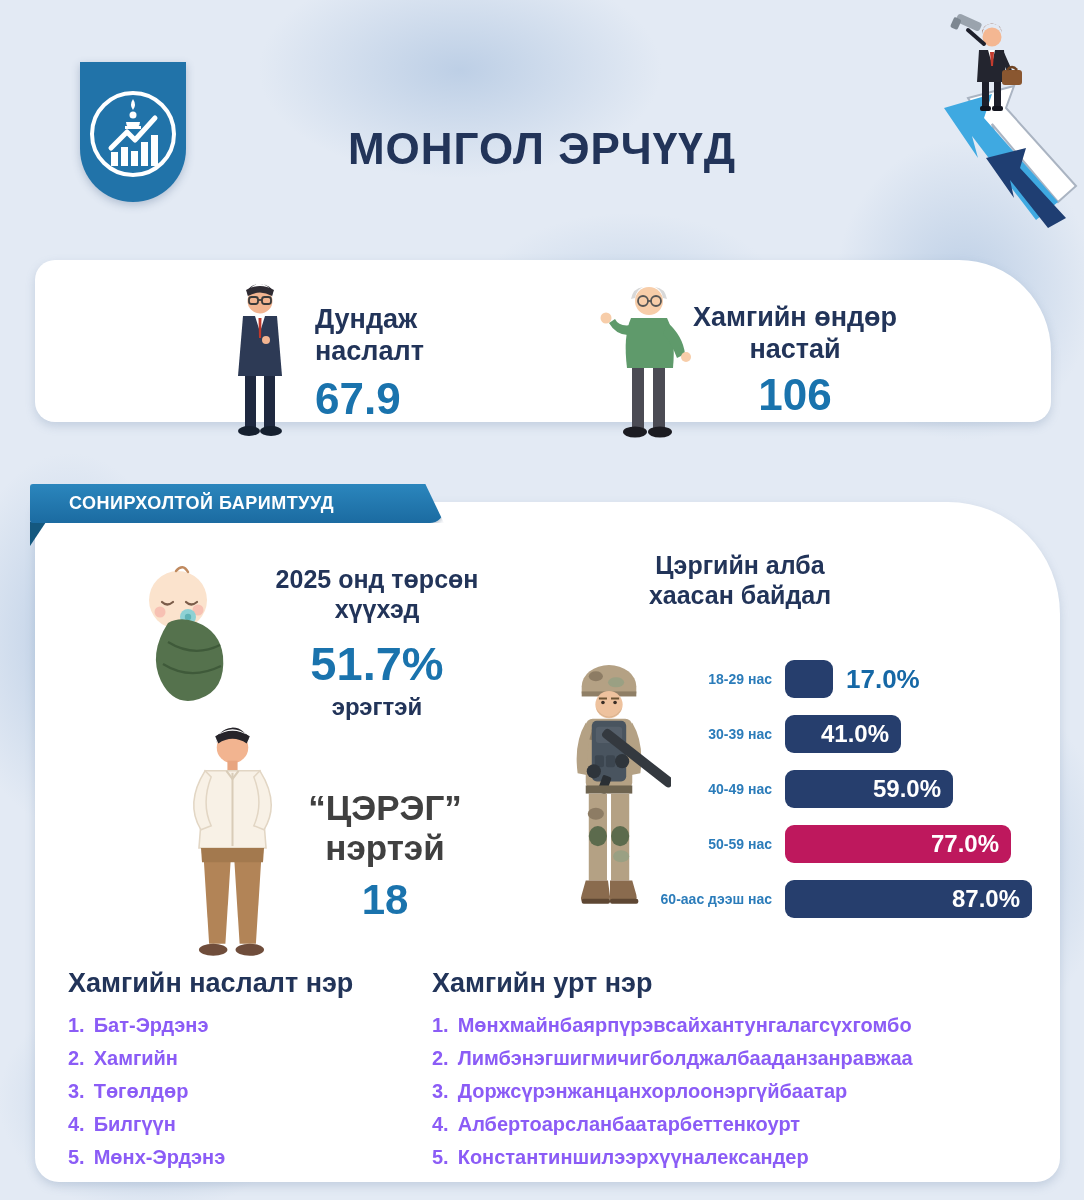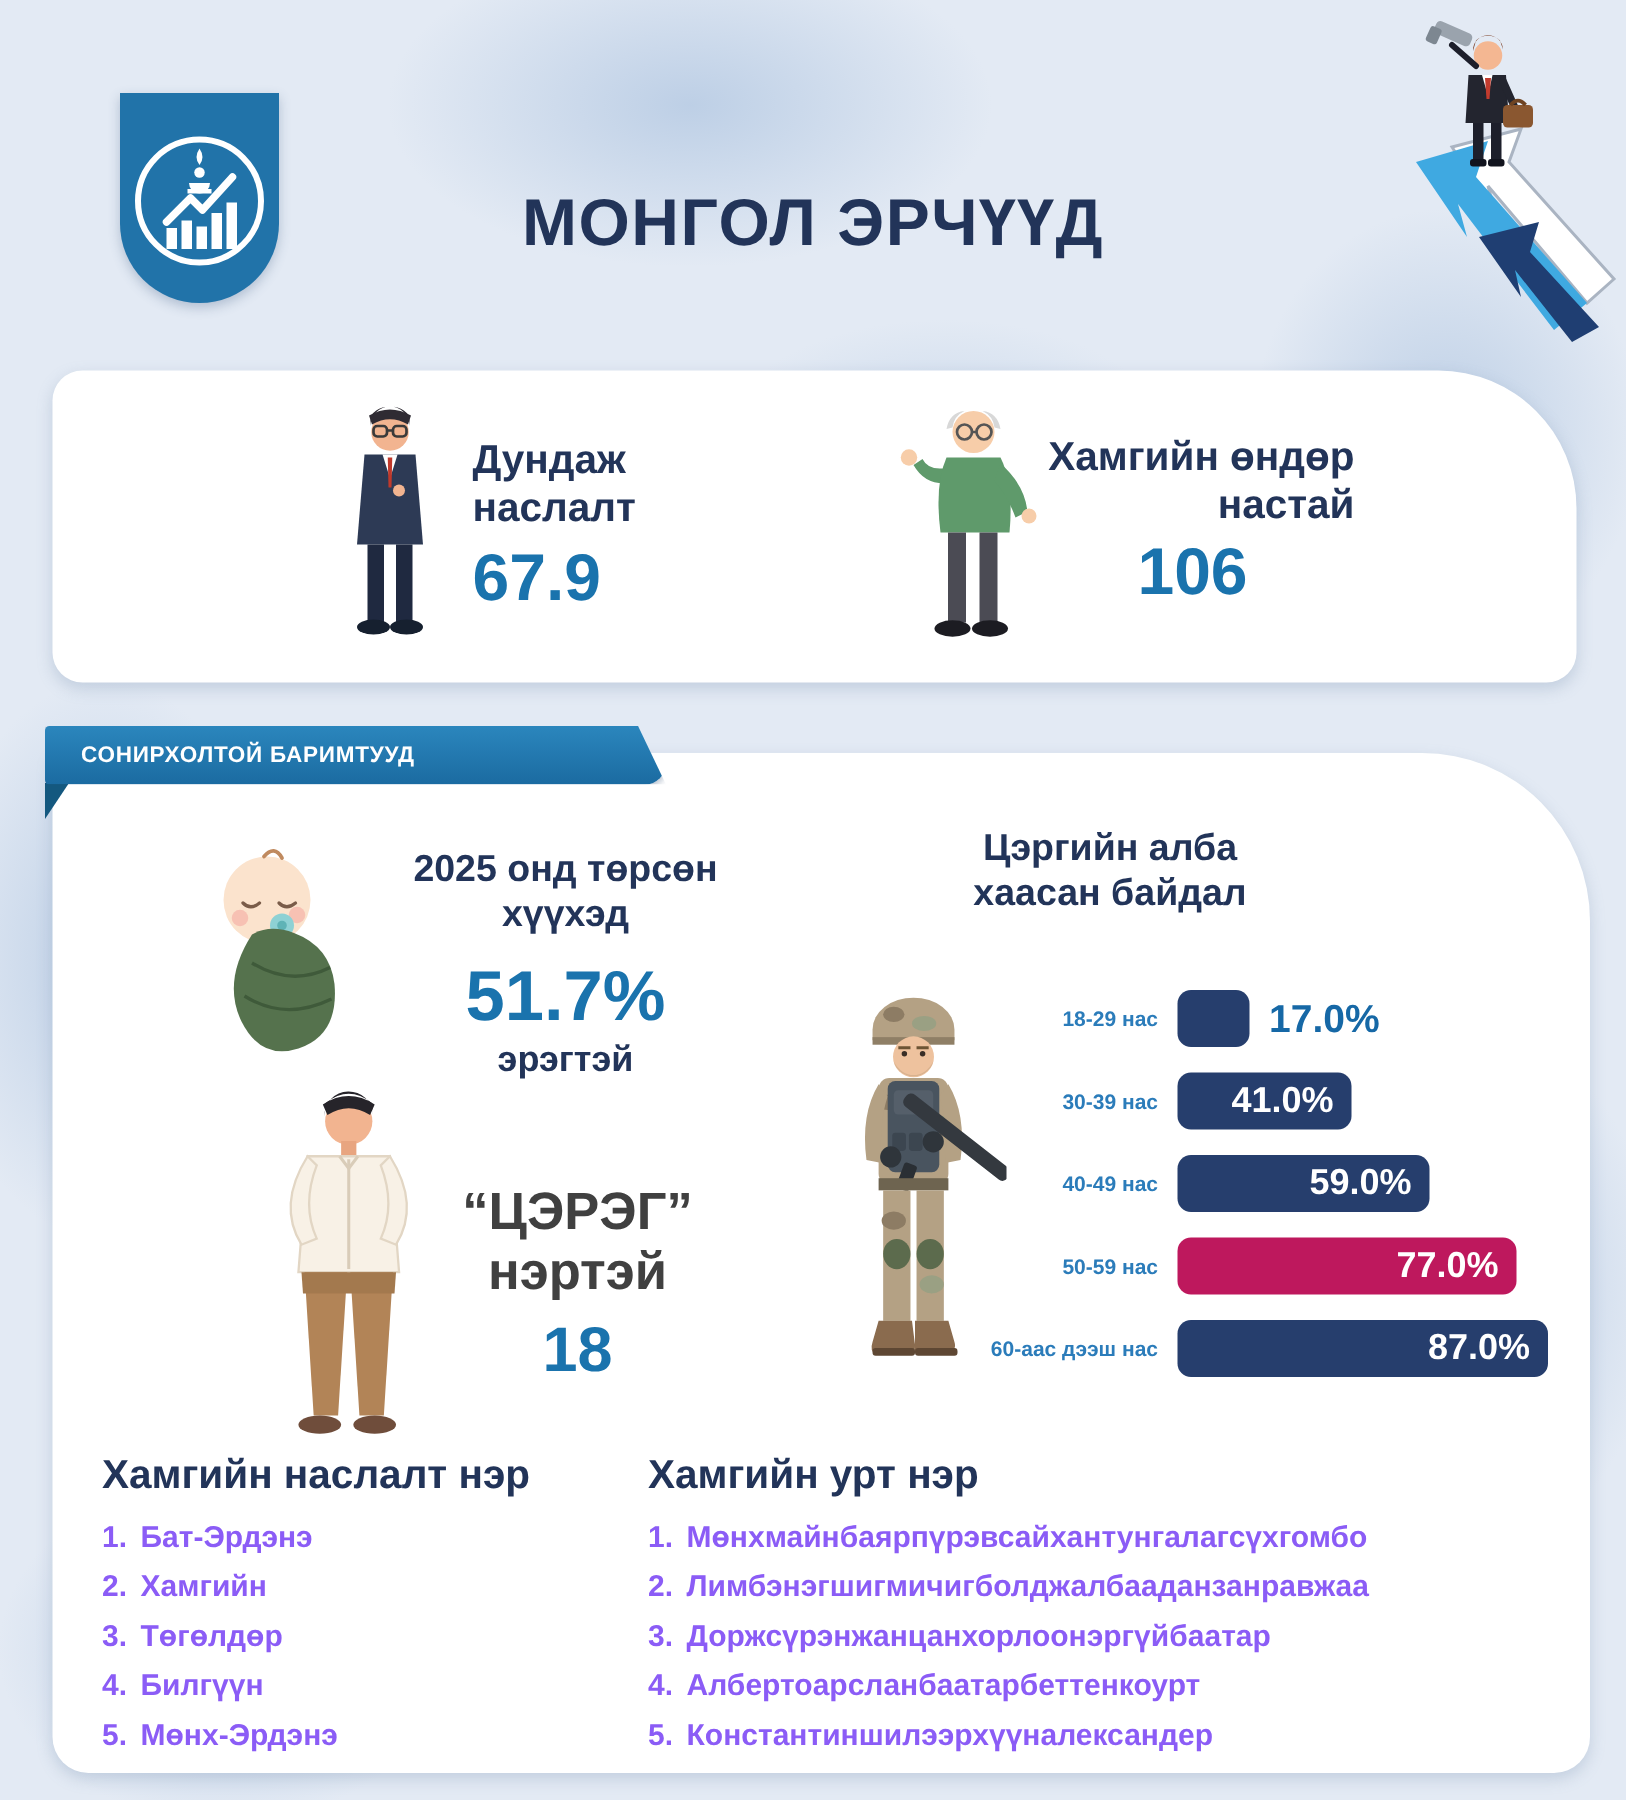--- a/index.html
+++ b/index.html
@@ -23,41 +23,41 @@
 
   
   .logo-badge { position:absolute; left:80px; top:62px; width:106px; height:140px;
     background:#2173a9; border-radius:0 0 53px 53px; box-shadow:0 3px 8px rgba(60,90,130,.3); }
   .page-title { position:absolute; left:0; right:0; top:124px; text-align:center;
     font-size:44px; font-weight:800; letter-spacing:1px; color:#223459; }
   .hero { position:absolute; right:2px; top:10px; width:148px; height:218px; }
 
   
   .card { position:absolute; background:#ffffff; box-shadow:0 4px 10px rgba(110,135,170,.28); }
-  .card-top { left:35px; top:247px; width:1016px; height:208px; border-radius:20px 92px 20px 20px; }
+  .card-top { left:35px; top:260px; width:1016px; height:162px; border-radius:20px 92px 20px 20px; }
   .card-main { left:35px; top:502px; width:1025px; height:680px; border-radius:4px 112px 24px 24px; }
 
   
   .stat-illu { position:absolute; }
   .i-man1 { left:185px; top:22px; width:80px; height:160px; }
   .stat1-text { position:absolute; left:280px; top:44px; width:190px; }
   .stat1-text .lbl { font-size:27px; font-weight:800; color:#223459; line-height:1.18; }
   .stat1-text .val { font-size:44px; font-weight:800; color:#1a73ad; margin-top:6px; }
   .i-old { left:562px; top:18px; width:100px; height:165px; }
   .stat2-text { position:absolute; left:652px; top:42px; width:216px; text-align:center; }
-  .stat2-text .lbl { font-size:27px; font-weight:800; color:#223459; line-height:1.18;text-align:right; }
+  .stat2-text .lbl { font-size:27px; font-weight:800; color:#223459; line-height:1.18; }
   .stat2-text .val { font-size:44px; font-weight:800; color:#1a73ad; margin-top:4px; }
 
   
   .ribbon { position:absolute; left:30px; top:484px; width:414px; height:39px;
     background:linear-gradient(180deg,#2b86bd 0%, #1b6ba1 100%);
     clip-path:polygon(0 0, 95.5% 0, 100% 100%, 0 100%);
     border-radius:3px 0 14px 3px;
-    display:flex; align-items:center; padding-left:24px;
-    color:#fff; font-size:15px; font-weight:800; letter-spacing:.5px;
+    display:flex; align-items:center; padding-left:39px;
+    color:#fff; font-size:18px; font-weight:800; letter-spacing:.5px;
     box-shadow:0 2px 5px rgba(40,70,110,.35); z-index:3; }
   .ribbon-fold { position:absolute; left:30px; top:522px; width:0; height:0; z-index:2;
     border-left:16px solid #14587f; border-bottom:24px solid transparent; }
 
   
   .i-baby { left:95px; top:58px; width:115px; height:148px; }
   .births-text { position:absolute; left:218px; top:62px; width:248px; text-align:center; }
   .births-text .lbl { font-size:25px; font-weight:800; color:#223459; line-height:1.2; }
   .births-text .val { font-size:47px; font-weight:800; color:#1a73ad; margin-top:12px; }
   .births-text .note { font-size:24px; font-weight:800; color:#223459; margin-top:2px; }

